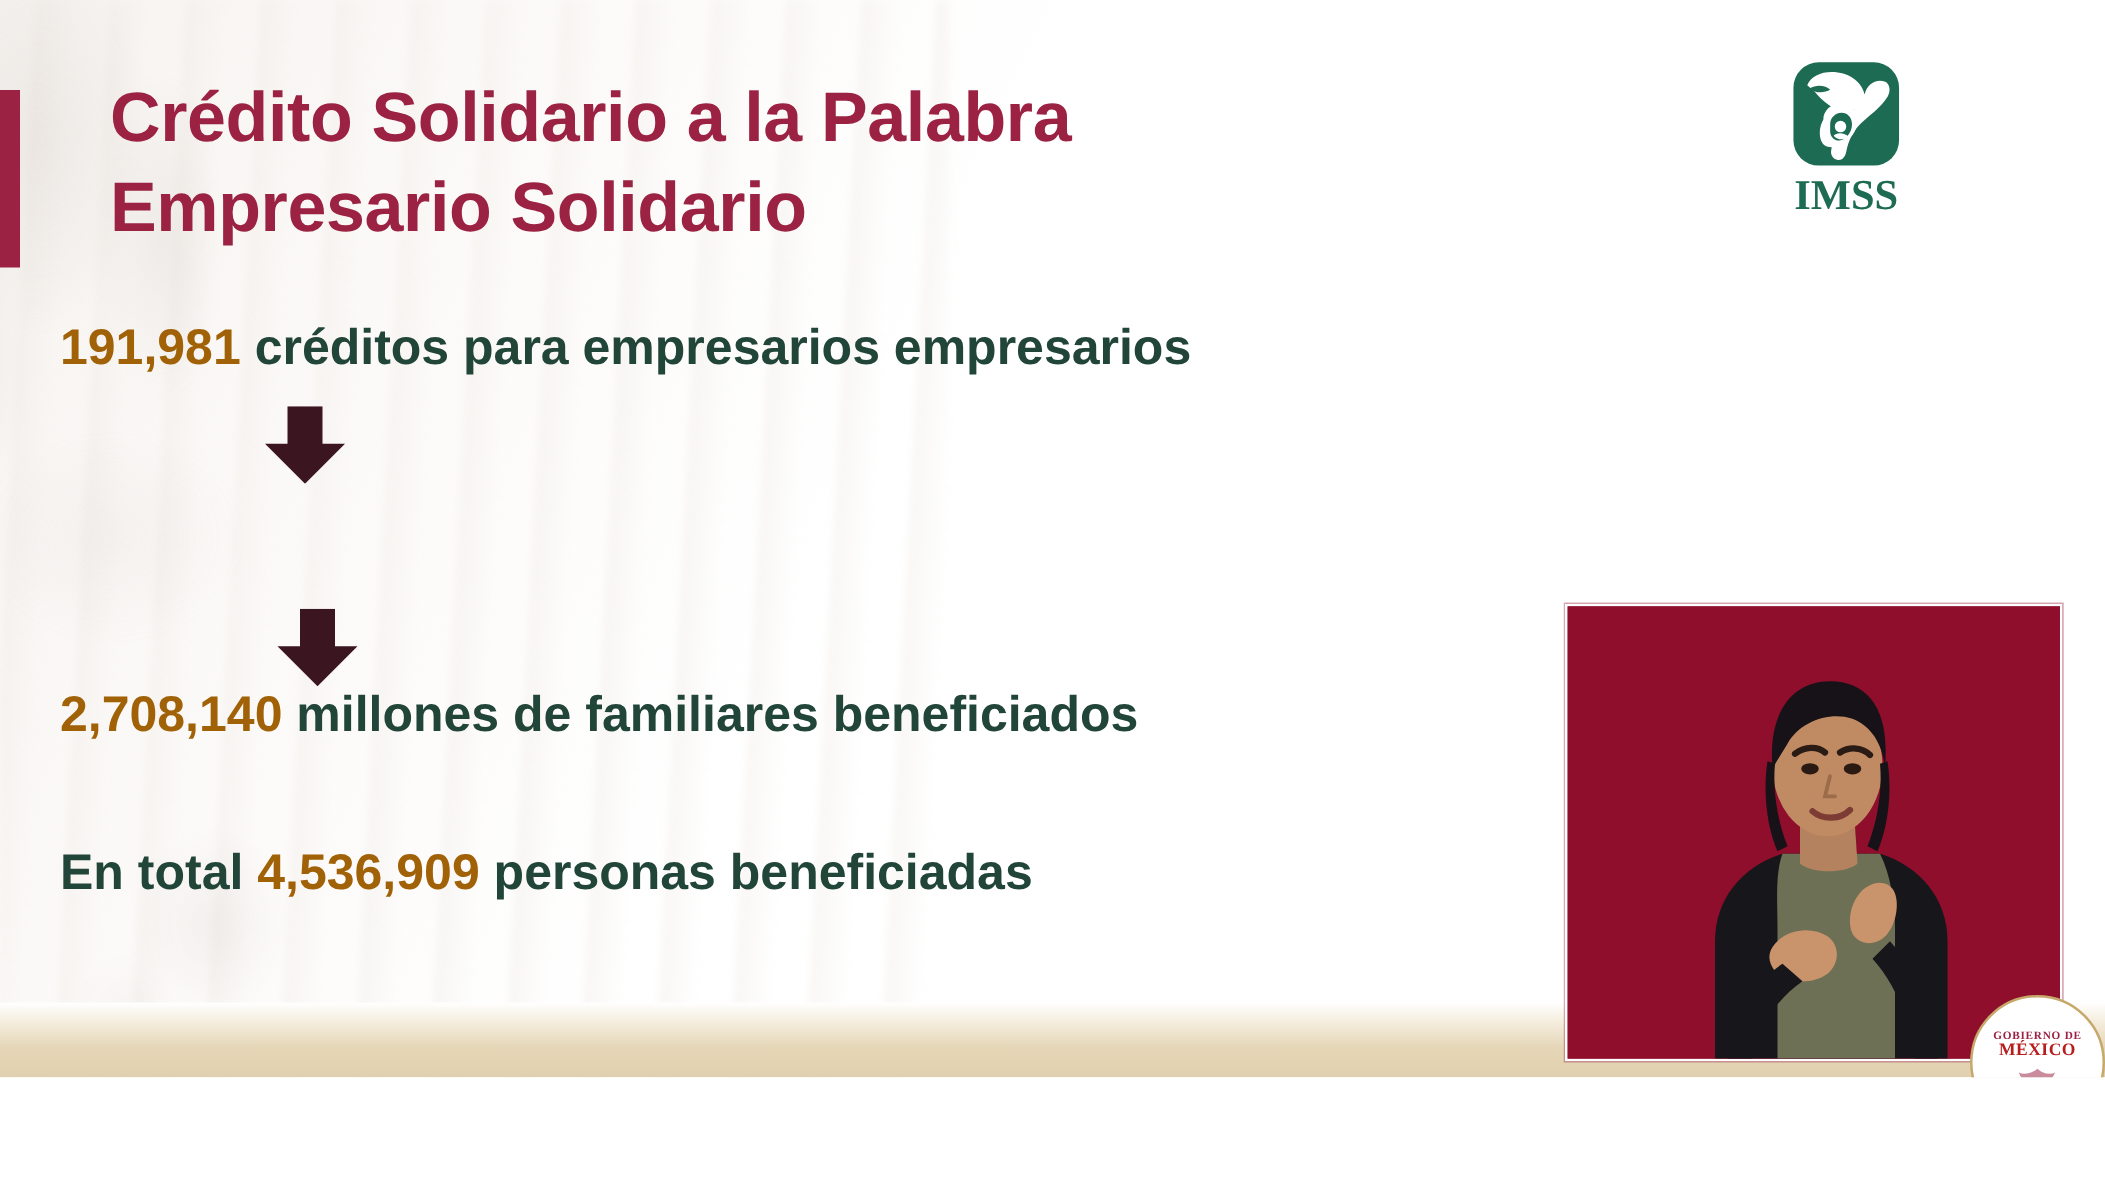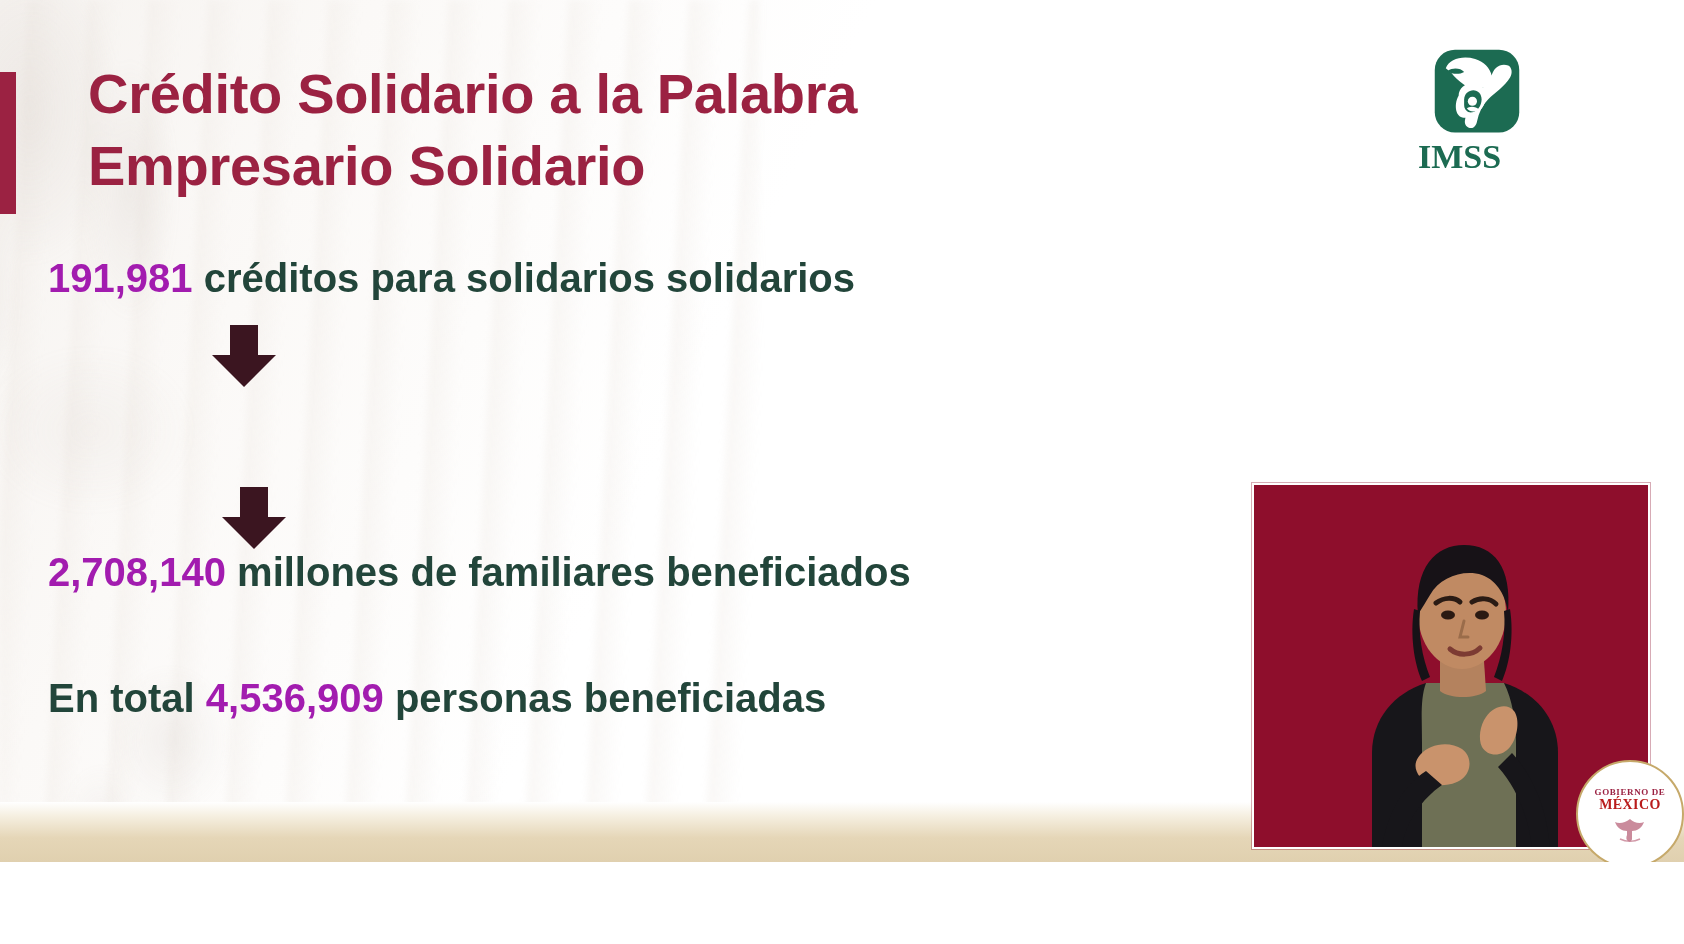--- a/index.html
+++ b/index.html
@@ -110,41 +110,41 @@
     width: 118px;
     height: 128px;
   }
   .imss-mark {
     width: 92px;
     height: 90px;
     margin: 0 auto;
     display: block;
   }
   .imss-word {
-    text-align: left;
+    text-align: center;
     font-family: "Liberation Serif", serif;
     font-weight: 700;
     font-size: 34px;
     line-height: 1;
     color: #1C6B52;
     letter-spacing: 0px;
     margin-top: 2px;
   }
 
   
   .stat {
     position: absolute;
     white-space: nowrap;
     font-size: 40px;
     font-weight: 700;
     line-height: 1;
     color: #22453A;
   }
   .stat .num {
-    color: #a21caf;
+    color: #a16207;
     font-weight: 700;
   }
   .stat .txt {
     color: #22453A;
     font-weight: 700;
   }
 
   #stat-1 { left: 48px; top: 258px; }
   #stat-2 { left: 48px; top: 405px; }
   #stat-3 { left: 48px; top: 552px; }
@@ -170,21 +170,21 @@
     border: 2px solid #ffffff;
     box-shadow: 0 0 0 1px rgba(140,14,44,0.35);
     overflow: hidden;
   }
   .interp-figure { position: absolute; inset: 0; }
 
   
   .seal {
     position: absolute;
     left: 1576px;
-    top: 760px;
+    top: 796px;
     width: 108px;
     height: 108px;
     border-radius: 50%;
     background: #ffffff;
     border: 2px solid #C6A96A;
     display: flex;
     flex-direction: column;
     align-items: center;
     justify-content: flex-start;
     padding-top: 26px;
@@ -246,21 +246,21 @@
                C40 71, 36 67, 36 62 Z" fill="#1C6B52"></path>
       <circle cx="45" cy="58" r="5" fill="#FFFFFF"></circle>
       <path d="M39 66 C41 63, 49 63, 52 67 C49 70, 42 70, 39 66 Z" fill="#FFFFFF"></path>
       <path d="M18 25 C24 21, 32 22, 36 26 C31 29, 23 29, 18 25 Z" fill="#1C6B52"></path>
     </svg>
     <div class="imss-word">IMSS</div>
   </div>
 
   <div class="stat" id="stat-1">
     <span class="num">191,981</span>
-    <span class="txt">créditos para solidarios solidarios</span>
+    <span class="txt">créditos para empresarios empresarios</span>
   </div>
 
   <svg class="arrow" id="arrow-1" viewBox="0 0 72 62">
     <polygon points="22,0 50,0 50,30 68,30 36,62 4,30 22,30" fill="#3B1520"></polygon>
   </svg>
 
 
   <svg class="arrow" id="arrow-2" viewBox="0 0 72 62">
     <polygon points="22,0 50,0 50,30 68,30 36,62 4,30 22,30" fill="#3B1520"></polygon>
   </svg>

